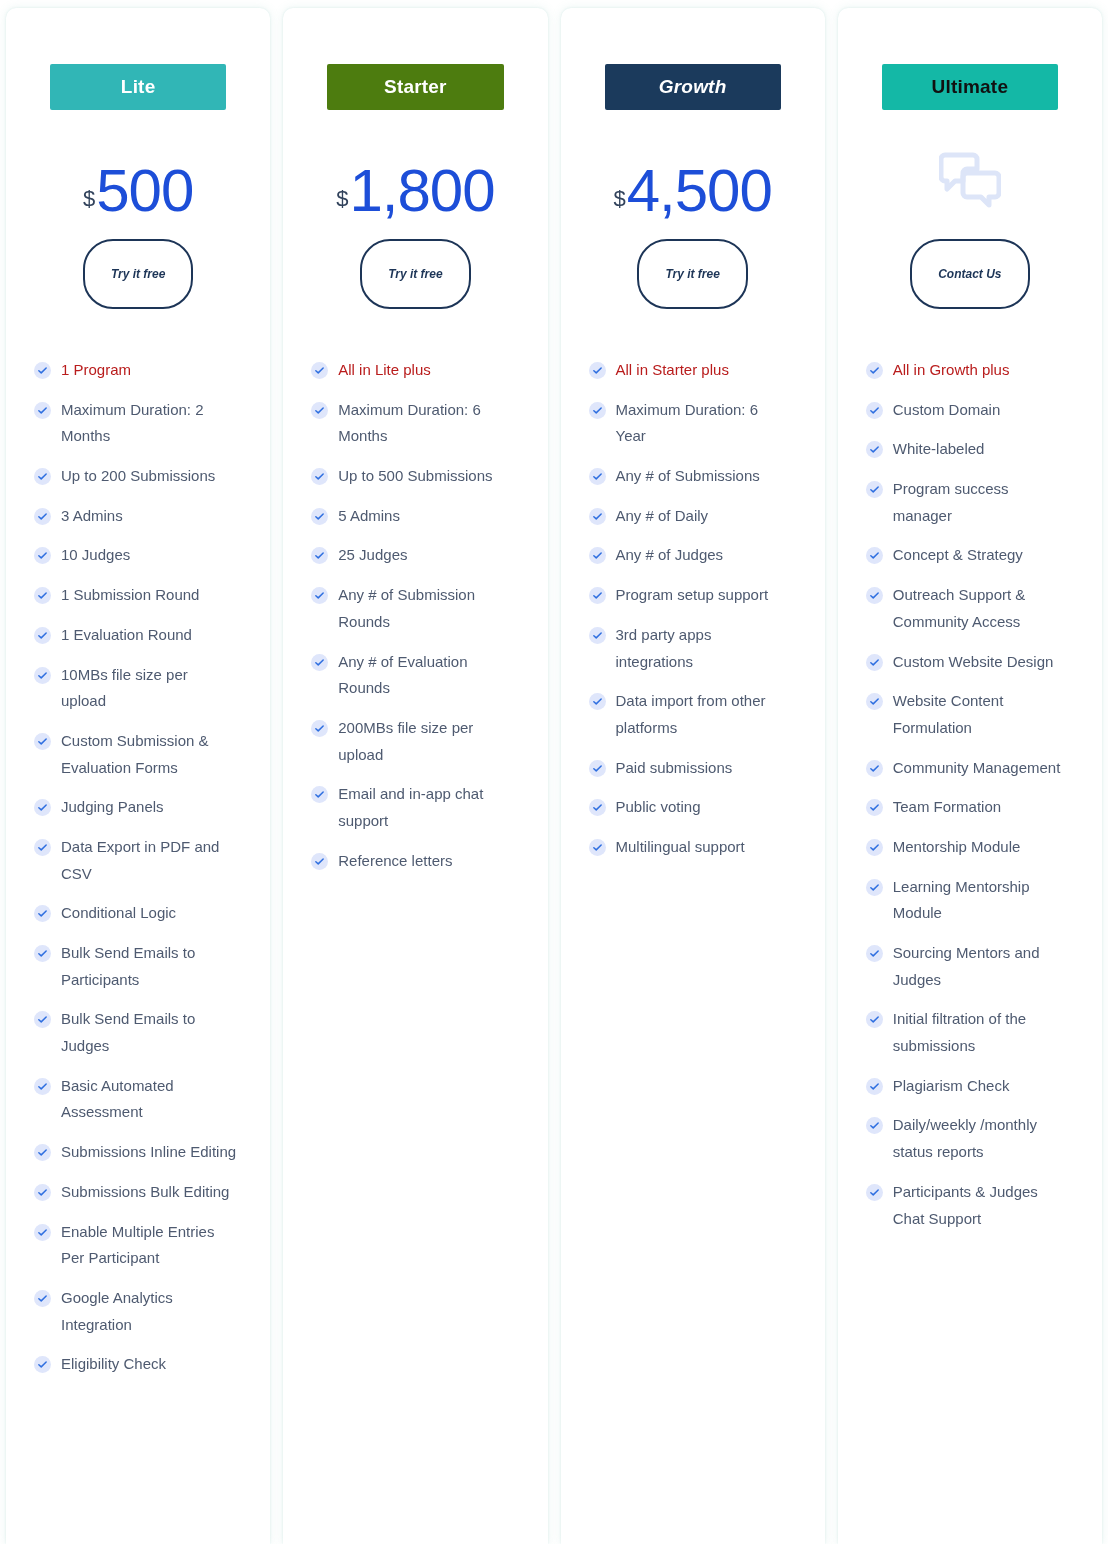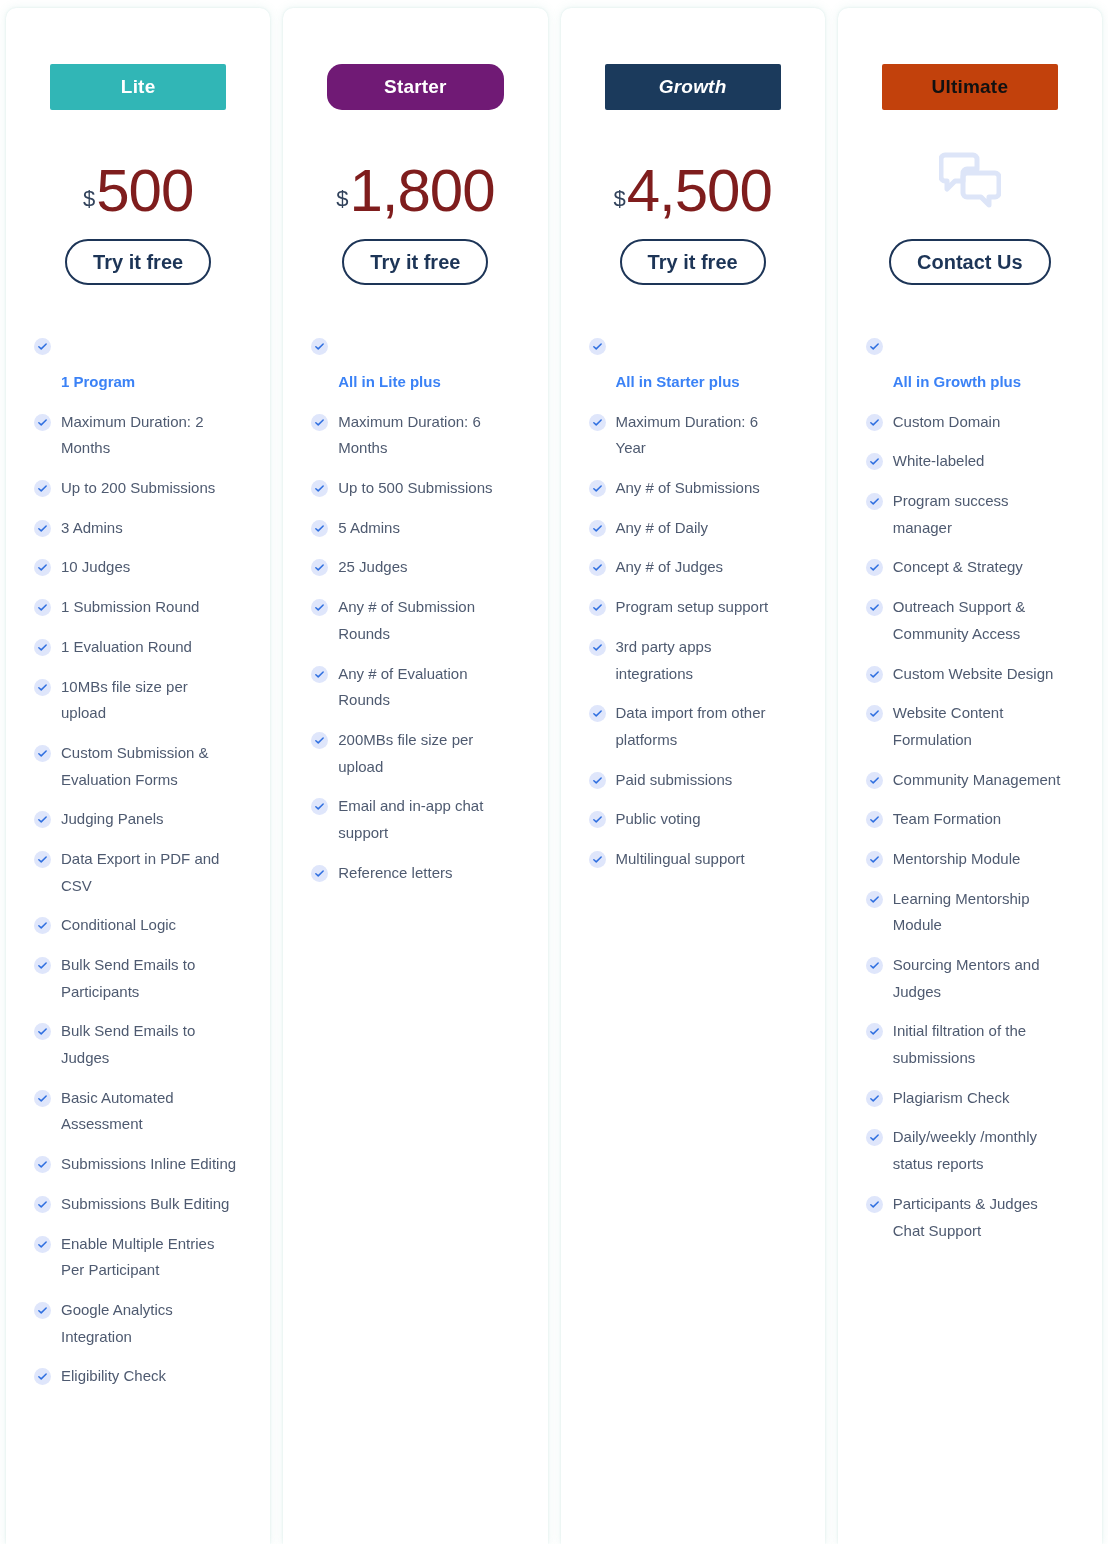--- a/index.html
+++ b/index.html
@@ -67,21 +67,21 @@
     top: -8px;
     margin-right: 1px;
     color: #32435c;
   }
 
   .price-amount {
     font-size: 60px;
     font-weight: 400;
     line-height: 0.92;
     letter-spacing: -1px;
-    color: #7f1d1d;
+    color: #1d4ed8;
     margin-top: 15px;
   }
 
   .contact-icon-row {
     margin-top: 32px;
     height: 76px;
     display: flex;
     align-items: center;
     justify-content: center;
   }
@@ -90,48 +90,48 @@
     margin-top: 21px;
     display: flex;
     justify-content: center;
   }
 
   .cta-btn {
     border: 2px solid #1d3557;
     background: #ffffff;
     color: #1d3557;
     font-family: "Liberation Sans", sans-serif;
-    font-size: 20px;
+    font-size: 12px;
     font-weight: bold;
     border-radius: 30px;
-    padding: 11px 26px;
+    padding: 27px 26px;
     cursor: pointer;
     line-height: 1;
     white-space: nowrap;
+    font-style: italic;
   }
 
   .features {
     list-style: none;
     margin-top: 48px;
     padding: 0 10px 0 4px;
   }
 
   .feature-item {
     display: flex;
     align-items: flex-start;
     margin-bottom: 13px;
     font-size: 15px;
     line-height: 1.78;
     color: #4e5a70;
   }
 
   .feature-item.bold .feature-text {
-    font-weight: bold;
-    color: #3b82f6;
-    margin-top: 36px;
+    font-weight: normal;
+    color: #b91c1c;
   }
 
   .check-icon {
     flex: 0 0 auto;
     width: 17px;
     height: 17px;
     border-radius: 50%;
     background: #dfe6fb;
     margin-right: 10px;
     margin-top: 5px;
@@ -319,21 +319,21 @@
                 <path d="M2 6.2 L4.6 8.6 L10 3.2" fill="none" stroke="#2f6fe0" stroke-width="1.6" stroke-linecap="round" stroke-linejoin="round"></path>
               </svg>
             </span>
             <span class="feature-text">Eligibility Check</span>
           </li>
         </ul>
       </div>
     </div>
     <div class="plan-card">
       <div class="plan-inner">
-        <div class="plan-badge" style="background: #701a75; color: rgb(255, 255, 255); border-radius: 15px;">Starter</div>
+        <div class="plan-badge" style="background: #4d7c0f; color: rgb(255, 255, 255);">Starter</div>
         <div class="price-row">
           <span class="price-currency">$</span>
           <span class="price-amount">1,800</span>
         </div>
         <div class="cta-row">
           <button class="cta-btn">Try it free</button>
         </div>
         <ul class="features">
           <li class="feature-item bold">
             <span class="check-icon">
@@ -515,21 +515,21 @@
                 <path d="M2 6.2 L4.6 8.6 L10 3.2" fill="none" stroke="#2f6fe0" stroke-width="1.6" stroke-linecap="round" stroke-linejoin="round"></path>
               </svg>
             </span>
             <span class="feature-text">Multilingual support</span>
           </li>
         </ul>
       </div>
     </div>
     <div class="plan-card">
       <div class="plan-inner">
-        <div class="plan-badge" style="background: #c2410c; color: rgb(17, 17, 17);">Ultimate</div>
+        <div class="plan-badge" style="background: #14b8a6; color: rgb(17, 17, 17);">Ultimate</div>
         <div class="contact-icon-row">
           <svg class="chat-svg" width="62" height="58" viewBox="0 0 62 58" aria-hidden="true">
             <path d="M6 4 h28 a4 4 0 0 1 4 4 v10 h-10 a4 4 0 0 0 -4 4 v8 h-8 l-8 8 v-8 h-2 a4 4 0 0 1 -4 -4 v-18 a4 4 0 0 1 4 -4 z" fill="none" stroke="#dde5f8" stroke-width="5" stroke-linejoin="round"></path>
             <path d="M28 22 h28 a4 4 0 0 1 4 4 v16 a4 4 0 0 1 -4 4 h-6 v8 l-8 -8 h-14 a4 4 0 0 1 -4 -4 v-16 a4 4 0 0 1 4 -4 z" fill="none" stroke="#dde5f8" stroke-width="5" stroke-linejoin="round"></path>
           </svg>
         </div>
         <div class="cta-row">
           <button class="cta-btn">Contact Us</button>
         </div>
         <ul class="features">

